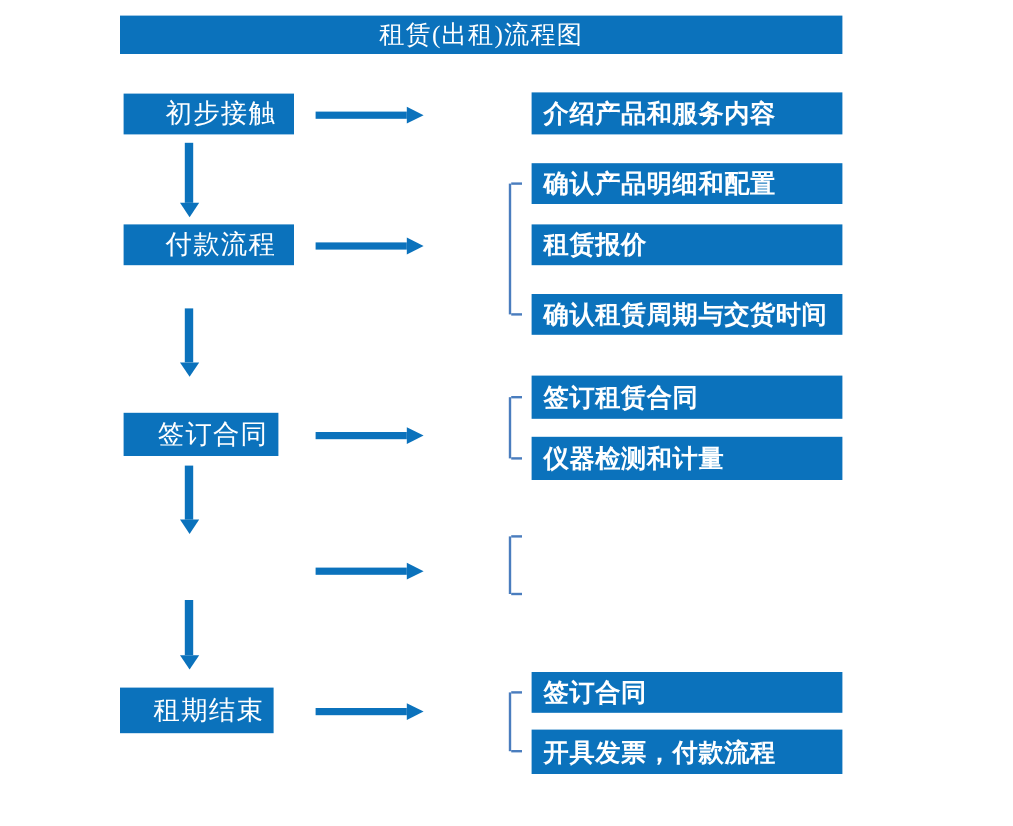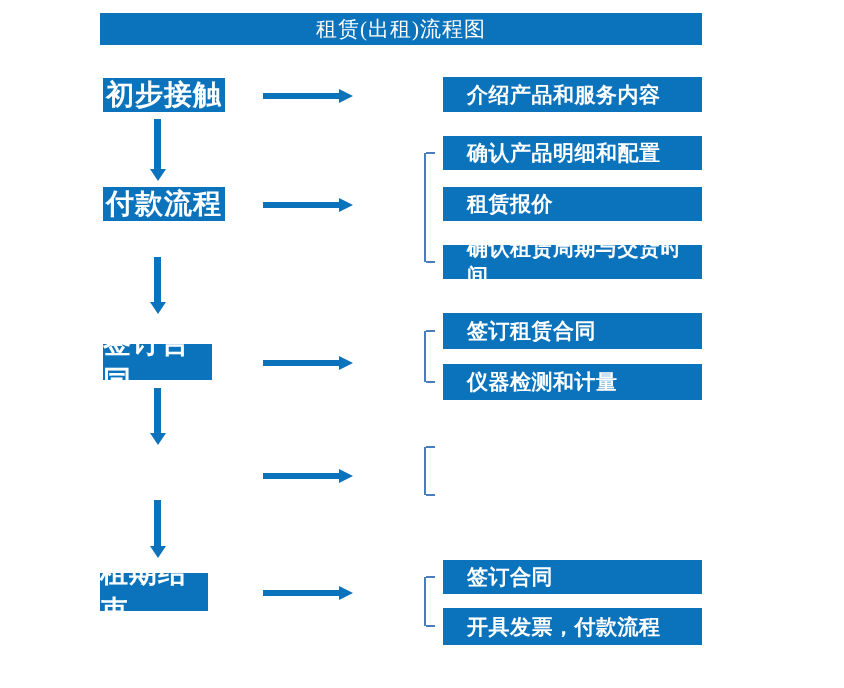--- a/index.html
+++ b/index.html
@@ -15,28 +15,28 @@
   }
   .title-bar{
     position:absolute;left:100px;top:13px;width:602px;height:32px;
     background:var(--primary);display:flex;align-items:center;justify-content:center;
   }
   .title-bar span{
     color:var(--boxtext);font-size:21px;font-weight:normal;letter-spacing:1px;
   }
   .stage-box{
     position:absolute;background:var(--primary);color:var(--boxtext);
-    font-size:28px;font-weight:bold;letter-spacing:1px;
-    display:flex;align-items:center;justify-content:center;
+    font-size:22px;font-weight:normal;letter-spacing:1px;
+    display:flex;align-items:center;justify-content:center;padding-left:20px;
   }
   .out-box{
     position:absolute;left:443px;width:259px;background:var(--primary);color:var(--boxtext);
     font-size:21px;font-weight:bold;letter-spacing:0.5px;
     display:flex;align-items:center;justify-content:flex-start;
-    padding-left:24px;box-sizing:border-box;
+    padding-left:10px;box-sizing:border-box;
   }
   .varrow{
     position:absolute;left:149px;width:17px;
     display:flex;flex-direction:column;align-items:center;
   }
   .varrow .shaft{width:7px;flex:1;background:var(--primary);}
   .varrow .head{
     width:0;height:0;border-left:8px solid transparent;border-right:8px solid transparent;
     border-top:12px solid var(--primary);
   }

